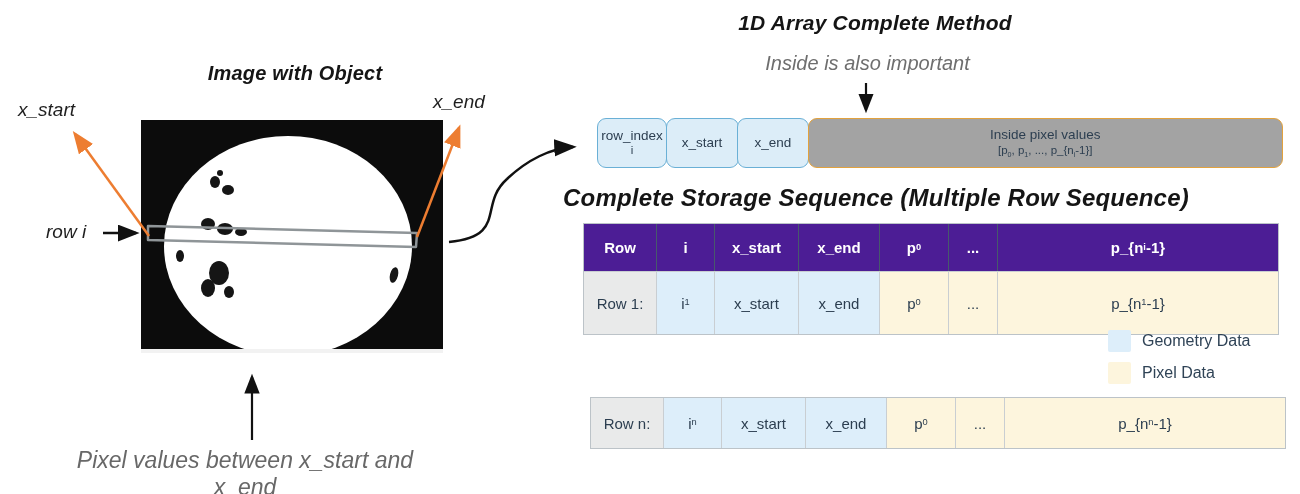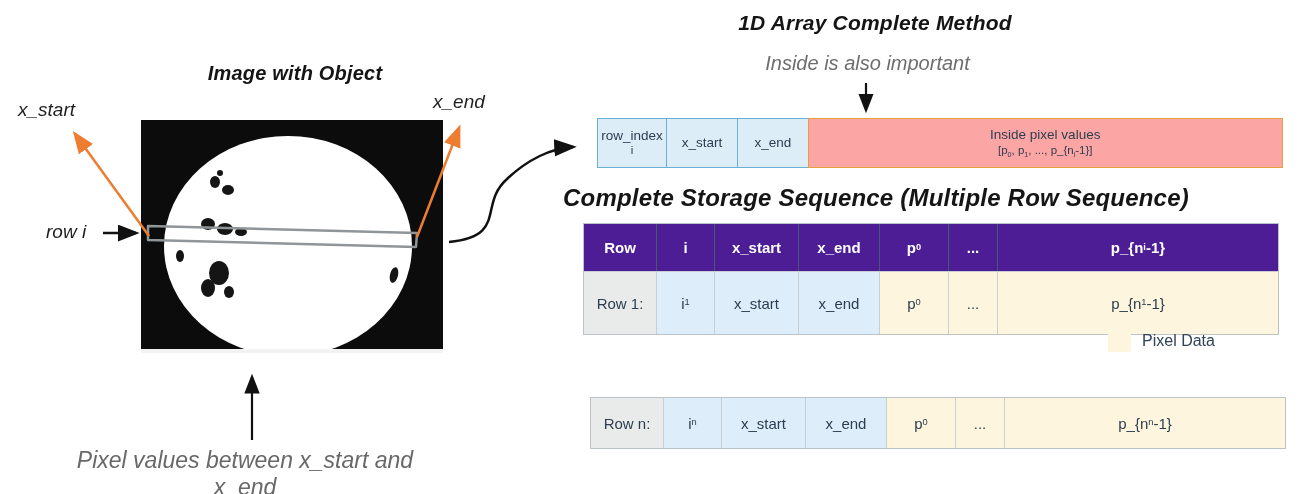--- a/index.html
+++ b/index.html
@@ -13,24 +13,24 @@
   .big-title { font-weight:bold; font-style:italic; color:#151515; letter-spacing:0.2px; }
   .sub-note { font-style:italic; color:#6e6e6e; }
   .annot { font-style:italic; color:#1f1f1f; font-size:19px; }
   .caption { font-style:italic; color:#686868; font-size:23px; }
 
   .sub { font-size:62%; vertical-align:-0.38em; line-height:1; }
 
   
   .array { left:597px; top:118px; width:686px; height:50px; display:flex; }
   .acell { display:flex; flex-direction:column; align-items:center; justify-content:center;
-           color:#2c3e50; font-size:13.5px; line-height:1.2; }
+           color:#2c3e50; font-size:13.5px; line-height:1.2;border-radius:9px; }
   .acell.geo { background:#dcedf8; border:1.5px solid #6ab0d6; }
   .acell.geo + .acell.geo { margin-left:-1.5px; }
-  .acell.pix { background:#fca5a5; border:1.5px solid #e2a23e; margin-left:-1.5px; }
+  .acell.pix { background:#a3a3a3; border:1.5px solid #e2a23e; margin-left:-1.5px; }
   .acell .l2 { font-size:11.5px; }
   .aw1 { width:70px; } .aw2 { width:73px; } .aw3 { width:72px; } .aw4 { flex:1; }
 
   
   .seq-table { display:grid; grid-template-columns:72px 58px 84px 81px 69px 49px 281px;
                border:1px solid #bcc3c8; background:#fff; }
   .cell { display:flex; align-items:center; justify-content:center; font-size:15px;
           color:#2c3e50; border-left:1px solid #c9ced2; }
   .cell:nth-child(7n+1) { border-left:none; }
   .th { background:#4c1d95; color:#ffffff; font-weight:bold; height:47px; border-left:1px solid #47596c; }
@@ -155,20 +155,24 @@
       </div>
     <div class="cell td pix-c">
         <span>p_{n</span>
         <span class="sub">1</span>
         <span>-1}</span>
       </div>
   </div>
 
   <div class="abs legend">
     <div class="leg-item">
+      <span class="swatch" style="background: rgb(221, 238, 250);"></span>
+      <span class="leg-label">Geometry Data</span>
+    </div>
+    <div class="leg-item">
       <span class="swatch" style="background: rgb(253, 245, 221);"></span>
       <span class="leg-label">Pixel Data</span>
     </div>
   </div>
 
   <div class="abs seq-table" style="left:590px; top:397px;">
     <div class="cell td2 lab">
         <span>Row n:</span>
       </div>
     <div class="cell td2 geo-c">

